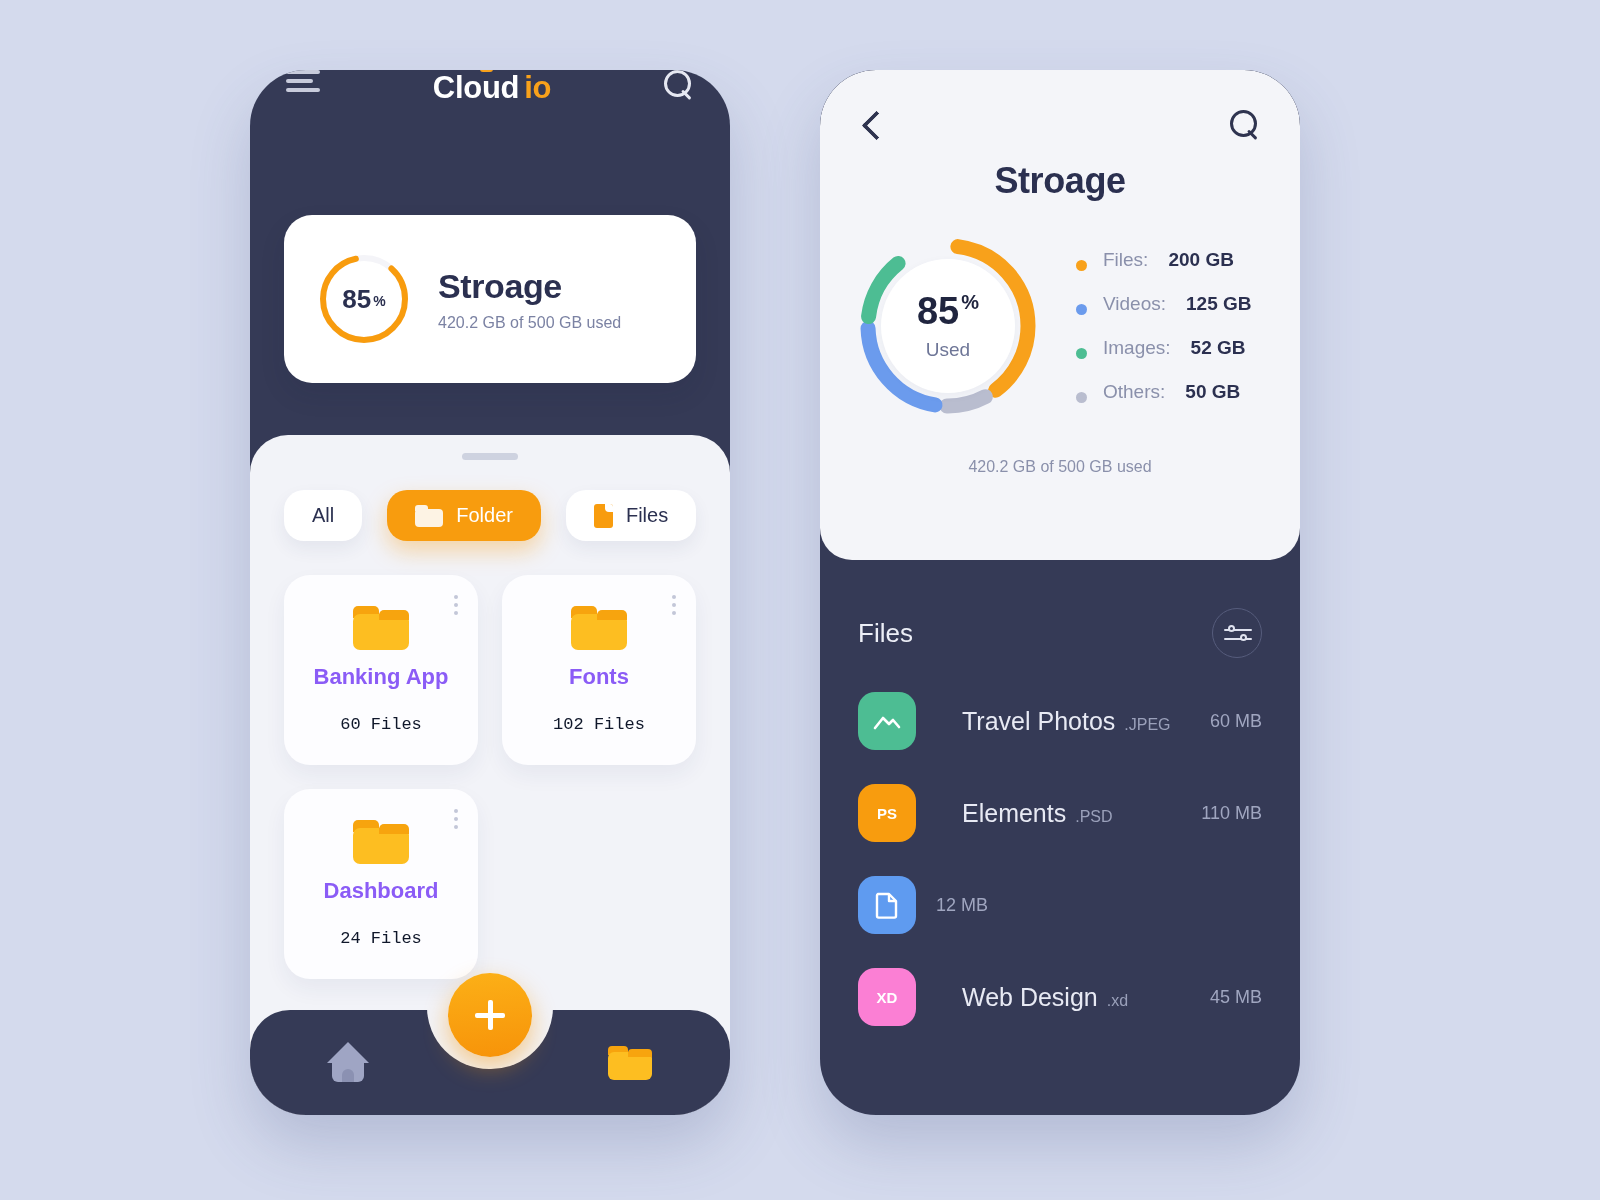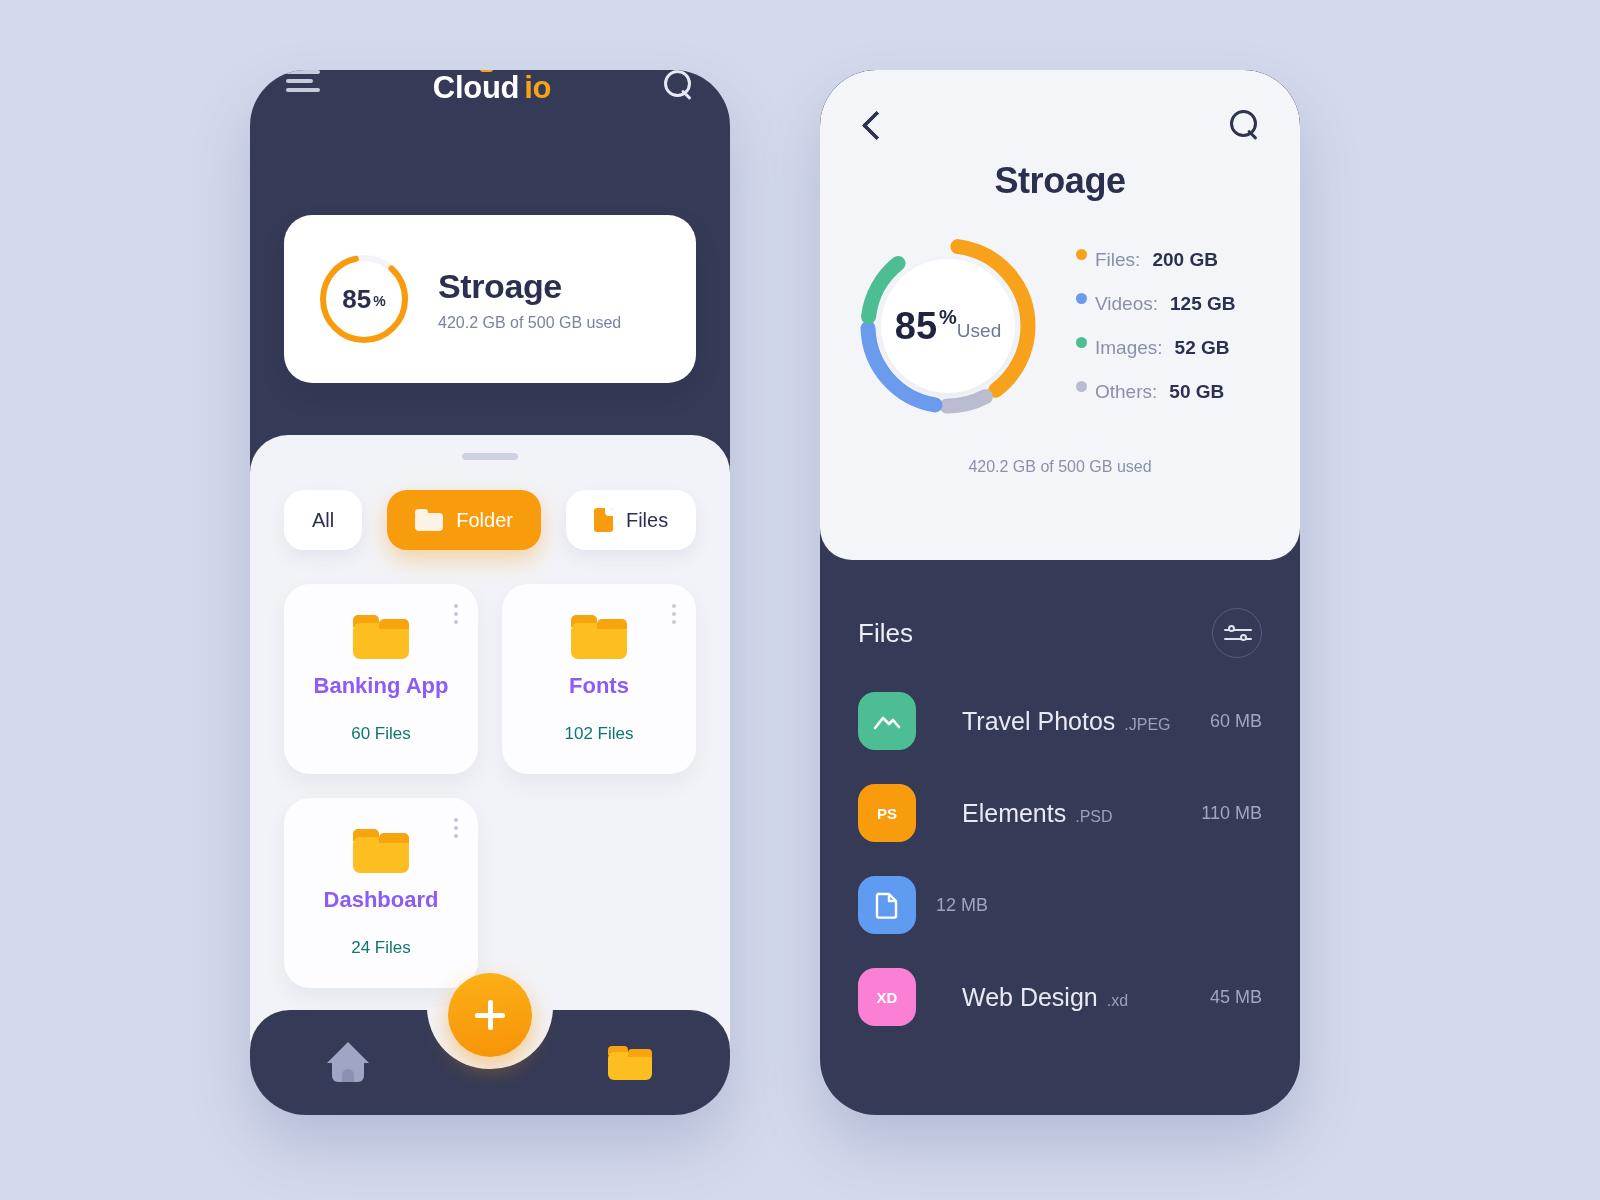--- a/index.html
+++ b/index.html
@@ -75,21 +75,21 @@
   
   .sheet {
     position:absolute; left:0; right:0; top:365px; bottom:0;
     background:#f2f3f8; border-radius: 38px 38px 0 0;
   }
   .grabber { width:56px; height:7px; border-radius:4px; background:#ced2e0;
              margin: 18px auto 0; }
 
   .tabs { display:flex; gap:25px; padding: 30px 34px 0; align-items:center; }
   .tab {
-    height:60px; border-radius:20px; display:flex; align-items:center;
+    height:51px; border-radius:20px; display:flex; align-items:center;
     justify-content:center; gap:13px; background:#ffffff; color:#2b3050;
     font-size:20px; padding: 0 28px; cursor:pointer;
     box-shadow: 0 8px 18px rgba(40,50,100,.07);
   }
   .tab.active { background:#f89c0e; color:#ffffff;
                 box-shadow: 0 10px 22px rgba(248,156,14,.35); }
 
   .folder-ico { width:28px; height:22px; position:relative; flex:none; }
   .folder-ico .tab-top { position:absolute; left:0; top:0; width:13px; height:6px;
       border-radius:3px 3px 0 0; }
@@ -113,21 +113,21 @@
           gap:4px; cursor:pointer; }
   .dots i { width:4px; height:4px; border-radius:50%; background:#c3c7d8; display:block; }
   .fbig { width:56px; height:44px; position:relative; margin-bottom:14px; }
   .fbig .ftab { position:absolute; left:0; top:0; width:26px; height:12px;
       background:#f7a40e; border-radius:5px 5px 0 0; }
   .fbig .fbody { position:absolute; left:0; top:8px; width:56px; height:36px;
       background:#fdbe21; border-radius:7px; }
   .fbig .fbody::after { content:''; position:absolute; right:0; top:-4px; width:30px;
       height:10px; background:#f7a40e; border-radius:5px 5px 0 0; }
   .fname { font-size:22px; font-weight:bold; color:#8b5cf6; }
-  .fcount { font-size:17px; color:#0f766e; margin-top:25px; }
+  .fcount { font-size:17px; color:#0f172a; margin-top:25px;font-family:Liberation Mono, monospace; }
 
   
   .bnav {
     position:absolute; left:0; right:0; bottom:0; height:105px; background:#353a56;
     border-radius: 40px 40px 0 0;
   }
   .bnav::before {
     content:''; position:absolute; left:50%; top:-3px; transform:translateX(-50%);
     width:126px; height:62px; background:#f2f3f8; border-radius: 0 0 63px 63px;
   }
@@ -174,29 +174,29 @@
       transform: rotate(45deg); border-radius:0 0 0 2px; }
   .r-title { text-align:center; font-size:36px; font-weight:bold; color:#2b3050;
              margin-top:18px; letter-spacing:-.4px; }
 
   .donut-row { display:flex; align-items:center; padding: 30px 0 0 34px; }
   .donut { position:relative; width:188px; height:188px; flex:none; }
   .donut svg { width:188px; height:188px; transform: rotate(-90deg); }
   .donut .hole {
     position:absolute; left:27px; top:27px; width:134px; height:134px;
     background:#ffffff; border-radius:50%;
-    display:flex; flex-direction:row; align-items:center; justify-content:center;
+    display:flex; flex-direction:column; align-items:center; justify-content:center;
     box-shadow: 0 3px 10px rgba(40,50,100,.05);
   }
   .donut .big { font-size:38px; font-weight:bold; color:#20253f; line-height:1; }
   .donut .big sup { font-size:20px; font-weight:bold; position:relative; top:-1px; margin-left:2px; }
   .donut .used { font-size:19px; color:#6e7697; margin-top:9px; }
 
   .legend { margin-left:34px; display:flex; flex-direction:column; gap:22px; }
-  .leg { display:flex; align-items:flex-start; gap:8px; font-size:19px; color:#8a90ab; }
+  .leg { display:flex; align-items:flex-end; gap:16px; font-size:19px; color:#8a90ab; }
   .leg .dot { width:11px; height:11px; border-radius:50%; flex:none; }
   .leg b { color:#2b3050; font-weight:bold; margin-left:4px; }
 
   .r-foot { text-align:center; font-size:16px; color:#8a90ab; margin-top:38px; }
 
   
   .r-list { position:absolute; left:0; right:0; top:510px; bottom:0; padding: 0 38px; }
   .lhead { display:flex; align-items:center; justify-content:space-between;
            padding-top:28px; }
   .lhead-title { font-size:26px; color:#eceef6; }

